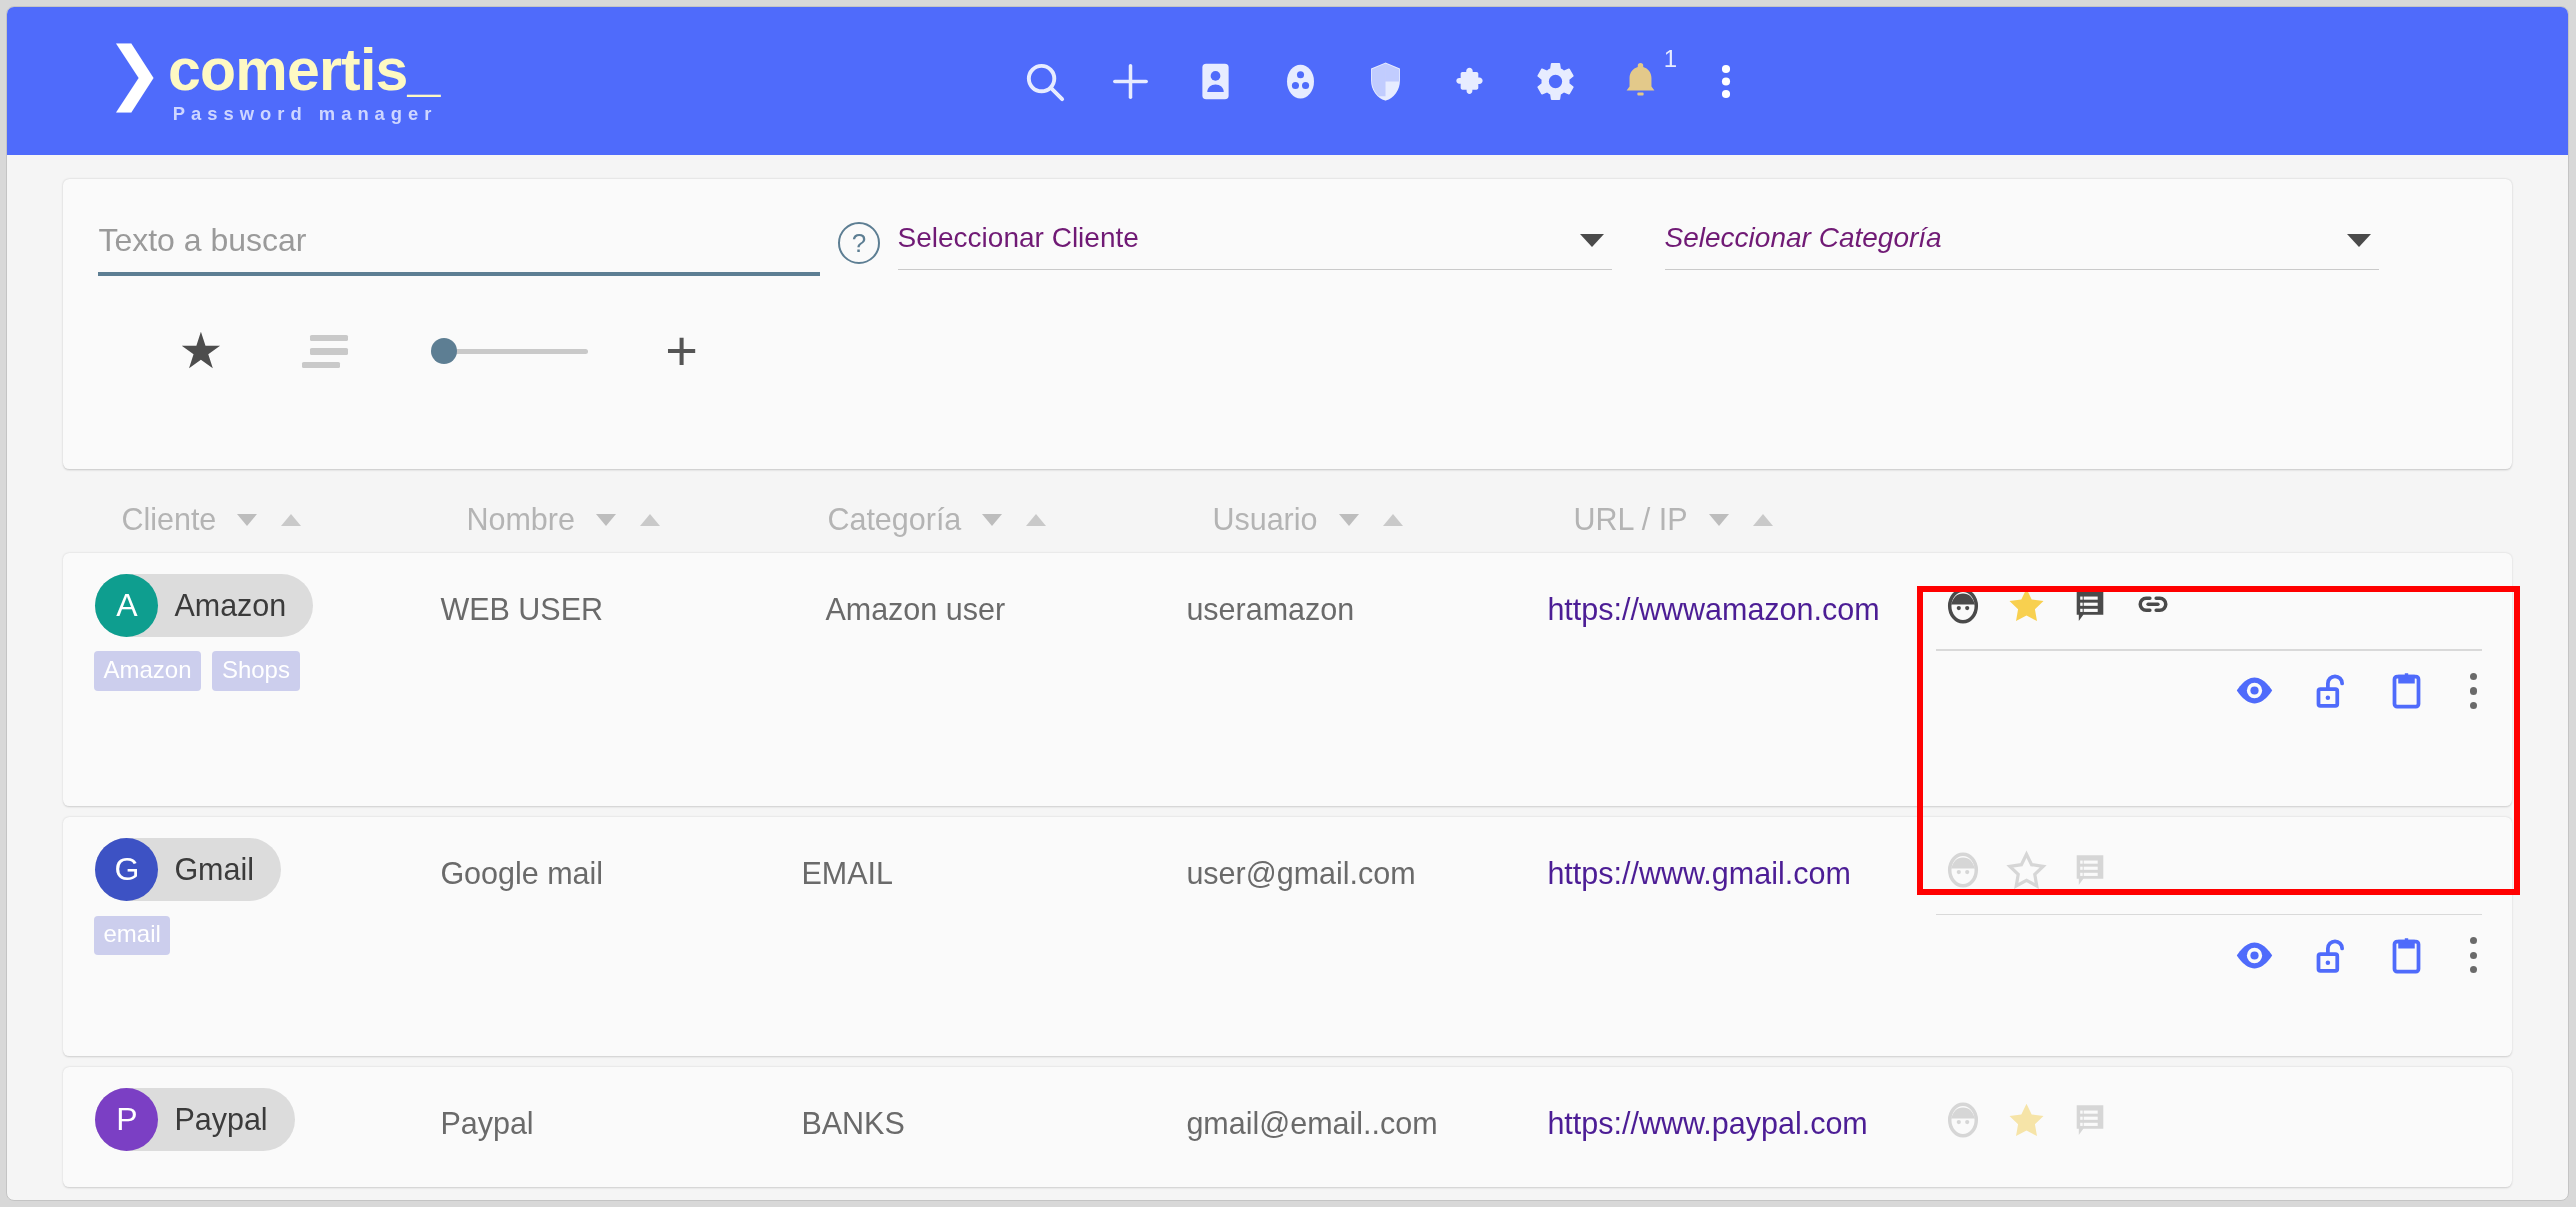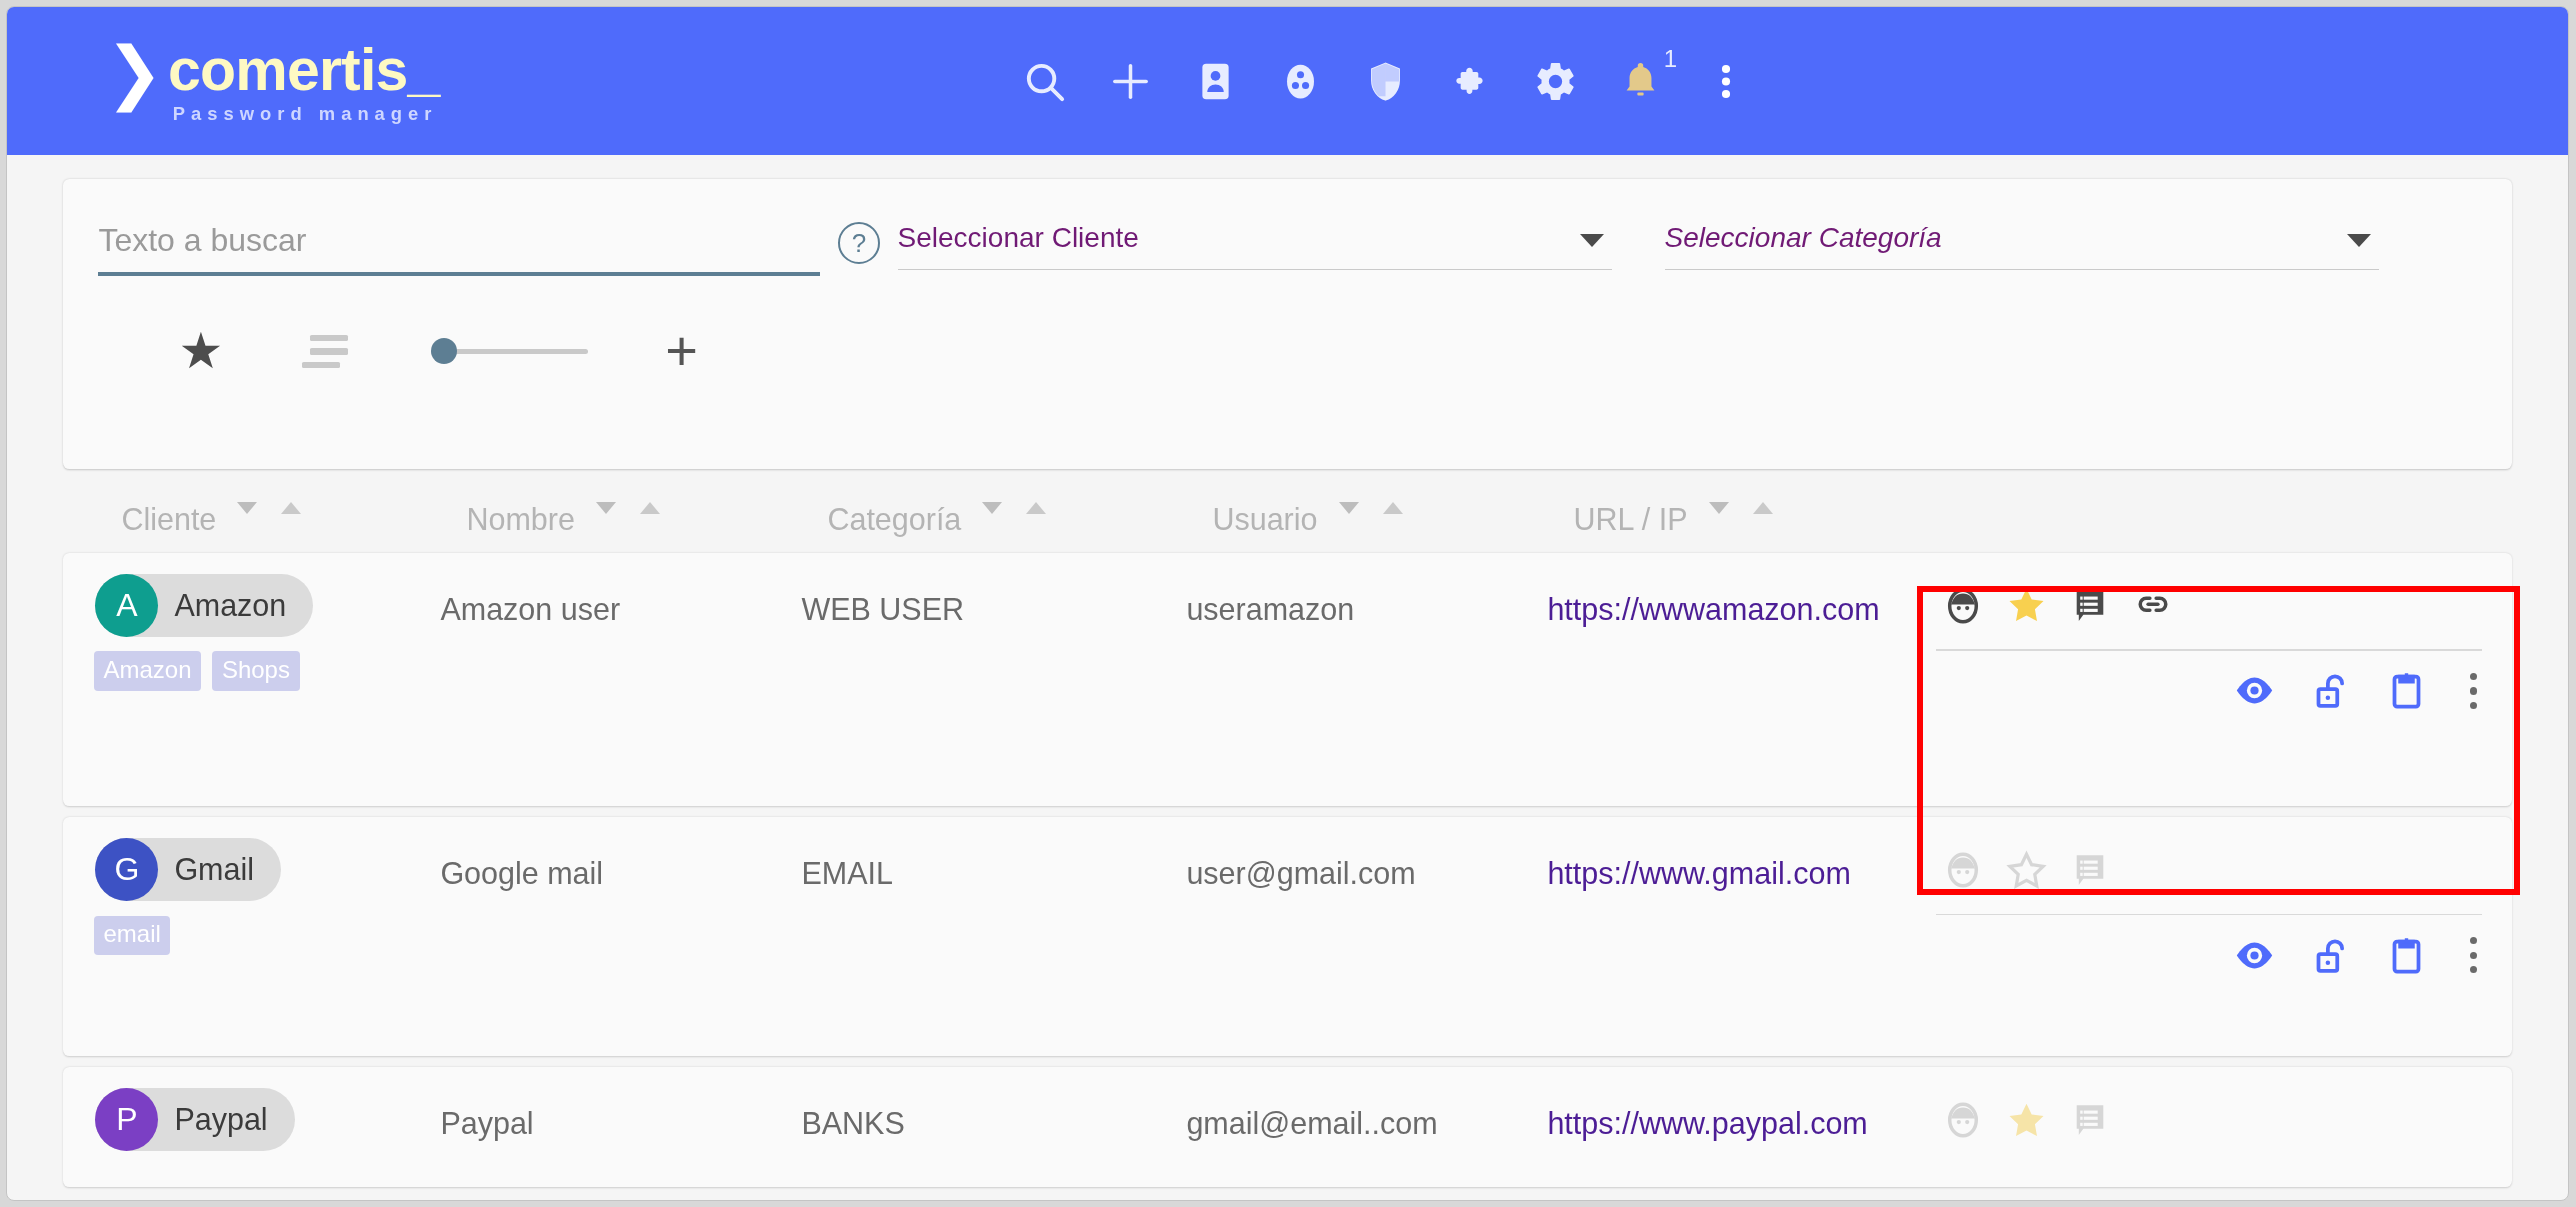--- a/index.html
+++ b/index.html
@@ -132,21 +132,21 @@
     margin-left: 77px; color: #555; font-size: 56px;
     font-weight: 300; line-height: 42px; cursor: pointer;
   }
 
   
   .table-wrap { margin: 17.6px 56px 0 56px; }
   .thead {
     display: flex; align-items: center; height: 66px;
     padding-left: 58px;
   }
-  .th { display: flex; align-items: flex-start; color: #b4b4b4; font-size: 30.5px; }
+  .th { display: flex; align-items: center; color: #b4b4b4; font-size: 30.5px; }
   .th .lbl { white-space: nowrap; }
   .sortarrows { display: flex; align-items: center; margin-left: 21px; gap: 24px; }
   .arr-d { width:0;height:0;border-left:10.4px solid transparent;border-right:10.4px solid transparent;border-top:12px solid #bdbdbd;cursor:pointer;}
   .arr-u { width:0;height:0;border-left:10.4px solid transparent;border-right:10.4px solid transparent;border-bottom:12px solid #c9c9c9;cursor:pointer;}
 
   .row {
     background: #fafafa;
     border-radius: 6.4px;
     box-shadow: 0 0.8px 2.4px rgba(0,0,0,0.10), 0 0.8px 1.6px rgba(0,0,0,0.07);
     margin-bottom: 11.2px;
@@ -373,22 +373,22 @@
     </div>
 
     <div class="row" style="height:253px">
       <div class="row-main">
         <div style="width:377px">
           <span class="client-chip">
             <span class="avatar" style="background:#0e9e8f">A</span>
             <span class="client-name">Amazon</span>
           </span>
         </div>
+        <div class="cell" style="width:385px">WEB USER</div>
         <div class="cell" style="width:361px">Amazon user</div>
-        <div class="cell" style="width:385px">WEB USER</div>
         <div class="cell" style="width:361px">useramazon</div>
         <div class="cell url" style="width:385px">
           <a href="#">https://wwwamazon.com</a>
         </div>
       </div>
 
       <div class="tags">
         <span class="tag">Amazon</span>
         <span class="tag">Shops</span>
       </div>

